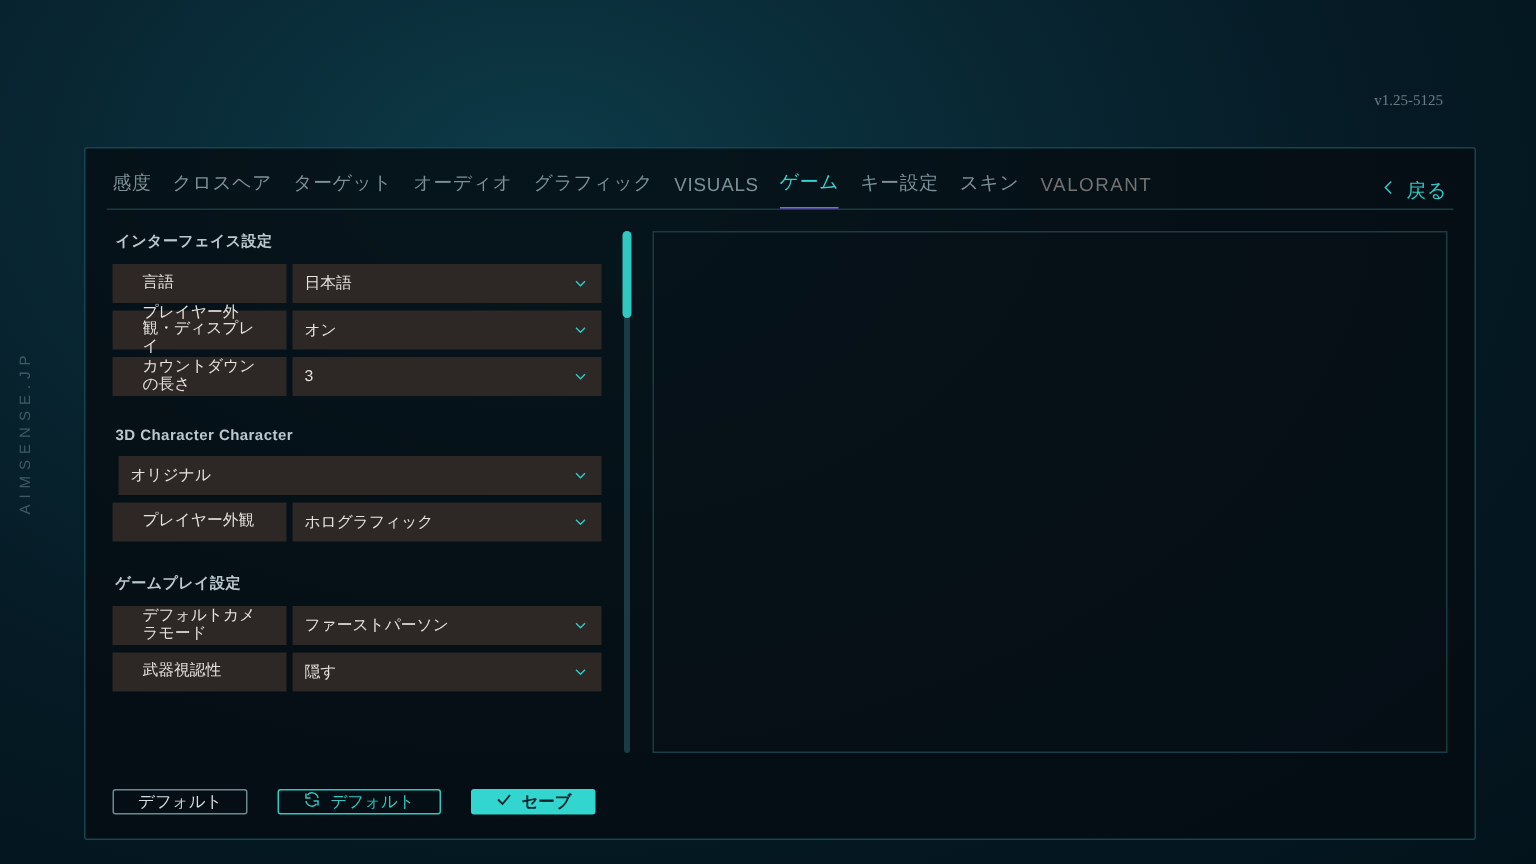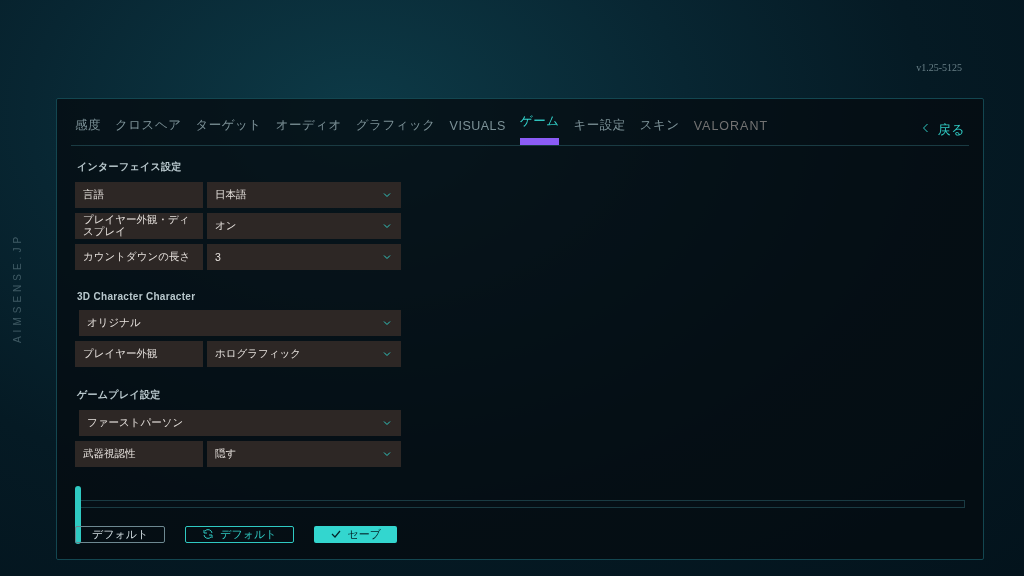--- a/index.html
+++ b/index.html
@@ -58,21 +58,21 @@
     position: relative;
   }
   .tab {
     color: #7c9197;
     padding-bottom: 8px;
     cursor: pointer;
     white-space: nowrap;
   }
   .tab.active {
     color: #33d6cf;
-    border-bottom: 8px solid #8b5cf6;
+    border-bottom: 2px solid #8b5cf6;
   }
   .tab.valorant { color: #737373; letter-spacing: 1px; }
   .back {
     margin-left: auto;
     display: flex;
     align-items: center;
     gap: 6px;
     color: #2fc9c2;
     font-size: 13px;
     cursor: pointer;
@@ -84,21 +84,20 @@
     left: 14px; right: 14px; bottom: 0;
     height: 1px;
     background: #1a3b43;
   }
 
   .body-area {
     display: flex;
     height: calc(100% - 40px - 58px);
     padding: 14px 18px 0 18px;
     gap: 14px;
-    flex-direction: column;
   }
 
   .left-col {
     width: 326px;
     display: flex;
     flex-direction: column;
   }
   .scroll-strip {
     width: 6px;
     background: transparent;
@@ -135,27 +134,27 @@
   }
   .section-title.first { margin-top: 0; }
 
   .row {
     display: flex;
     align-items: stretch;
     height: 26px;
     margin-bottom: 5px;
   }
   .row-label {
-    width: 128px;
+    width: 116px;
     background: #2d2725;
     color: #e7e2de;
     font-size: 10.5px;
     display: flex;
     align-items: center;
-    padding: 0 8px;
+    padding: 0 20px;
     line-height: 1.1;
   }
   .row-select {
     flex: 1;
     margin-left: 4px;
     background: #2d2725;
     color: #e7e2de;
     font-size: 10.5px;
     display: flex;
     align-items: center;
@@ -195,21 +194,21 @@
   }
   .btn-outline {
     border: 1px solid #6d8891;
     color: #d2dde1;
     background: transparent;
   }
   .btn-outline.teal { border-color: #2fc9c2; color: #2fc9c2; }
   .btn-solid {
     background: #33d6cf;
     color: #04232a;
-    font-weight: 400;
+    font-weight: 700;
   }
   .btn svg { width: 12px; height: 12px; }
   .btn-outline.teal svg { stroke: #2fc9c2; fill: none; stroke-width: 2; }
   .btn-solid svg { stroke: #04232a; fill: none; stroke-width: 2.4; }
 </style>
 </head>
 <body>
 
 <div class="watermark">AIMSENSE.JP</div>
 <div class="version">v1.25-5125</div>
@@ -294,20 +293,21 @@
           <span class="chev"><svg viewBox="0 0 24 24">
                 <polyline points="6 9 12 15 18 9"></polyline>
               </svg></span>
         </div>
       </div>
 
       <div class="group-gap"></div>
       <div class="section-title">ゲームプレイ設定</div>
 
       <div class="row">
+        <div class="row-label">デフォルトカメラモード</div>
         <div class="row-select">
           <span>ファーストパーソン</span>
           <span class="chev"><svg viewBox="0 0 24 24">
                 <polyline points="6 9 12 15 18 9"></polyline>
               </svg></span>
         </div>
       </div>
 
       <div class="row">
         <div class="row-label">武器視認性</div>

